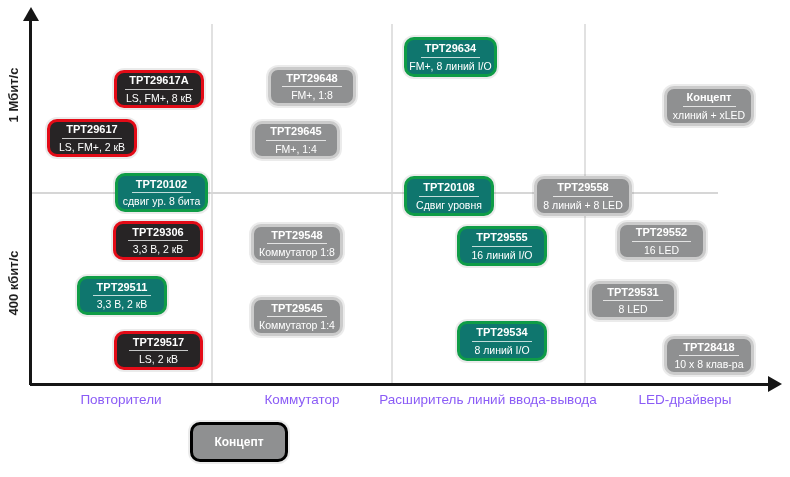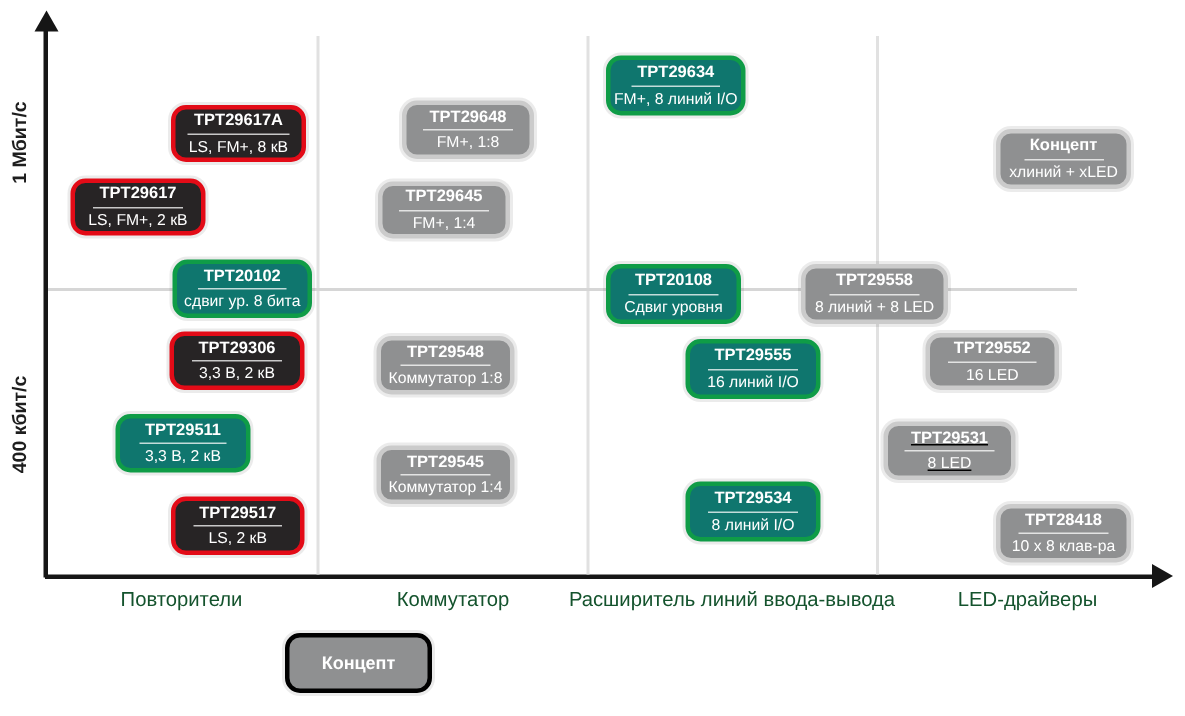--- a/index.html
+++ b/index.html
@@ -11,21 +11,21 @@
   .yline{position:absolute;left:29px;top:19px;width:3px;height:366px;background:#161616;}
   .xline{position:absolute;left:30px;top:383px;width:740px;height:3px;background:#161616;}
   .arrow-up{position:absolute;left:23px;top:7px;width:0;height:0;
     border-left:8px solid transparent;border-right:8px solid transparent;border-bottom:14px solid #161616;}
   .arrow-right{position:absolute;left:768px;top:376px;width:0;height:0;
     border-top:8px solid transparent;border-bottom:8px solid transparent;border-left:14px solid #161616;}
   .vdiv{position:absolute;top:24px;height:359px;width:2px;background:#e1e1e1;z-index:0;}
   .midline{position:absolute;left:32px;top:192px;width:686px;height:2px;background:#d6d6d6;z-index:0;}
   .ylab{position:absolute;font-weight:bold;font-size:13px;color:#1e1e1e;white-space:nowrap;
     transform:translate(-50%,-50%) rotate(-90deg);}
-  .cat{position:absolute;top:392px;transform:translateX(-50%);font-size:13.5px;color:#14532d;white-space:nowrap;}
+  .cat{position:absolute;top:392px;transform:translateX(-50%);font-size:13.5px;color:#8b5cf6;white-space:nowrap;}
   
   .box{position:absolute;box-sizing:border-box;border:3px solid;border-radius:10px;
     display:flex;flex-direction:column;align-items:center;justify-content:center;
     box-shadow:0 0 0 2px rgba(0,0,0,0.08);z-index:2;}
   .mass{background:#272425;border-color:#272425;}
   .dev{background:#272425;border-color:#e30b17;}
   .plan{background:#0f766e;border-color:#0f9c47;}
   .concept{background:#8f9091;border-color:#cbcbcb;}
   .t{color:#fff;font-weight:bold;font-size:11px;line-height:1.1;white-space:nowrap;
     border-bottom:1px solid rgba(255,255,255,0.75);padding:0 4px 2px;}
@@ -120,21 +120,21 @@
         <span class="s">хлиний + xLED</span>
       </div>
       <div class="box plan" style="left: 457px; top: 226px; width: 90px; height: 40px;">
         <span class="t">TPT29555</span>
         <span class="s">16 линий I/O</span>
       </div>
       <div class="box concept" style="left: 617px; top: 222px; width: 89px; height: 38px;">
         <span class="t">TPT29552</span>
         <span class="s">16 LED</span>
       </div>
-      <div class="box concept" style="left: 589px; top: 281px; width: 88px; height: 39px; text-decoration: underline;">
+      <div class="box concept" style="left: 589px; top: 281px; width: 88px; height: 39px;">
         <span class="t">TPT29531</span>
         <span class="s">8 LED</span>
       </div>
       <div class="box plan" style="left: 457px; top: 321px; width: 90px; height: 40px;">
         <span class="t">TPT29534</span>
         <span class="s">8 линий I/O</span>
       </div>
       <div class="box concept" style="left: 664px; top: 336px; width: 90px; height: 39px;">
         <span class="t">TPT28418</span>
         <span class="s">10 x 8 клав-ра</span>

